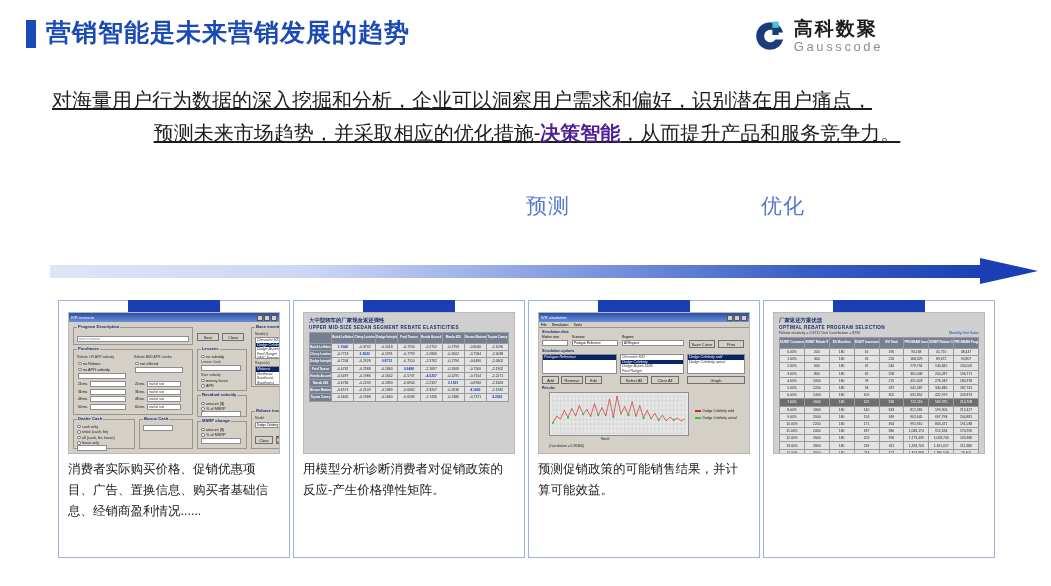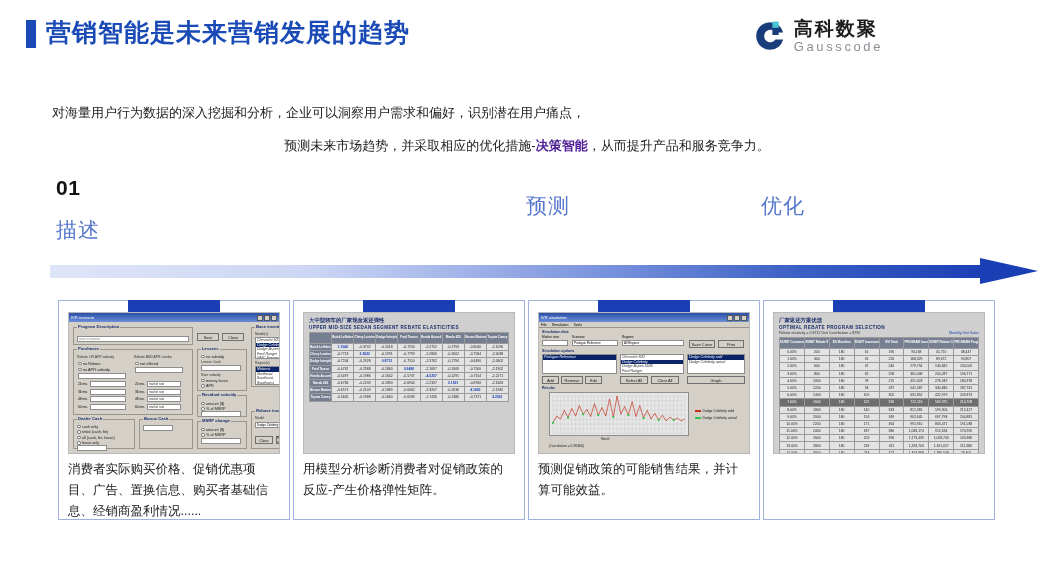--- a/index.html
+++ b/index.html
@@ -23,22 +23,22 @@
     letter-spacing: 1px; white-space: nowrap;
   }
   .logo { position: absolute; right: 14px; top: 14px; height: 44px; display: flex; align-items: center; }
   .logo-mark { width: 34px; height: 34px; position: relative; margin-right: 7px; }
   .logo-right { display: flex; flex-direction: column; justify-content: center; }
   .logo-cn { font-size: 19px; font-weight: bold; color: #1c1c1c; letter-spacing: 2px; line-height: 20px; }
   .logo-en { font-size: 13px; color: #8a8f96; letter-spacing: 2.6px; line-height: 15px; }
 
   
   .para {
-    position: absolute; left: 52px; top: 96px; width: 950px;
-    font-size: 13px; line-height: 33px; color: #1c1c1c; text-align: center;
+    position: absolute; left: 52px; top: 84px; width: 950px;
+    font-size: 20px; line-height: 33px; color: #1c1c1c; text-align: center; text-decoration: underline;
   }
   .para .l1 { display: block; text-align: left; }
   .para .l2 { display: block; text-align: center; }
   .hl { color: #4c1d95; font-weight: bold; }
 
   
   .steps { position: absolute; left: 0; top: 176px; width: 1051px; height: 80px; }
   .step { position: absolute; top: 0; width: 200px; }
   .step-num { font-size: 21px; font-weight: bold; color: #111; letter-spacing: 0.5px; }
   .step-name { margin-top: 16px; font-size: 21px; color: #5577cc; letter-spacing: 1px; }
@@ -52,21 +52,21 @@
   .arrow-head {
     position: absolute; left: 930px; top: 0; width: 0; height: 0;
     border-top: 13.5px solid transparent;
     border-bottom: 13.5px solid transparent;
     border-left: 58px solid #1a3fb5;
   }
 
   
   .cards { position: absolute; left: 0; top: 300px; width: 1051px; height: 265px; }
   .card {
-    position: absolute; top: 0; width: 232px; height: 220px;
+    position: absolute; top: 0; width: 232px; height: 258px;
     border: 1px solid #9fb3dd; background: #fff;
   }
   .card-tab {
     position: absolute; left: 50%; transform: translateX(-50%); top: -1px;
     width: 92px; height: 13px; background: #1a3fb5;
     border-bottom-left-radius: 46px / 13px;
     border-bottom-right-radius: 46px / 13px;
   }
   .shot { position: absolute; left: 9px; top: 11px; width: 212px; height: 142px; overflow: hidden;
           background: #cfcfcf; border: 1px solid #b9b9b9; }
@@ -146,24 +146,20 @@
       </div>
     </div>
   </div>
 
   <div class="para">
     <span class="l1">对海量用户行为数据的深入挖掘和分析，企业可以洞察用户需求和偏好，识别潜在用户痛点，</span>
     <span class="l2"><span>预测未来市场趋势，并采取相应的优化措施-</span><span class="hl">决策智能</span><span>，从而提升产品和服务竞争力。</span></span>
   </div>
 
   <div class="steps">
-    <div class="step" style="left:56px">
-      <div class="step-num">01</div>
-      <div class="step-name">描述</div>
-    </div>
     <div class="step" style="left:526px">
       <div class="step-name">预测</div>
     </div>
     <div class="step" style="left:761px">
       <div class="step-name">优化</div>
     </div>
   </div>
 
   <div class="arrow-wrap">
     <div class="arrow-bar"></div>

